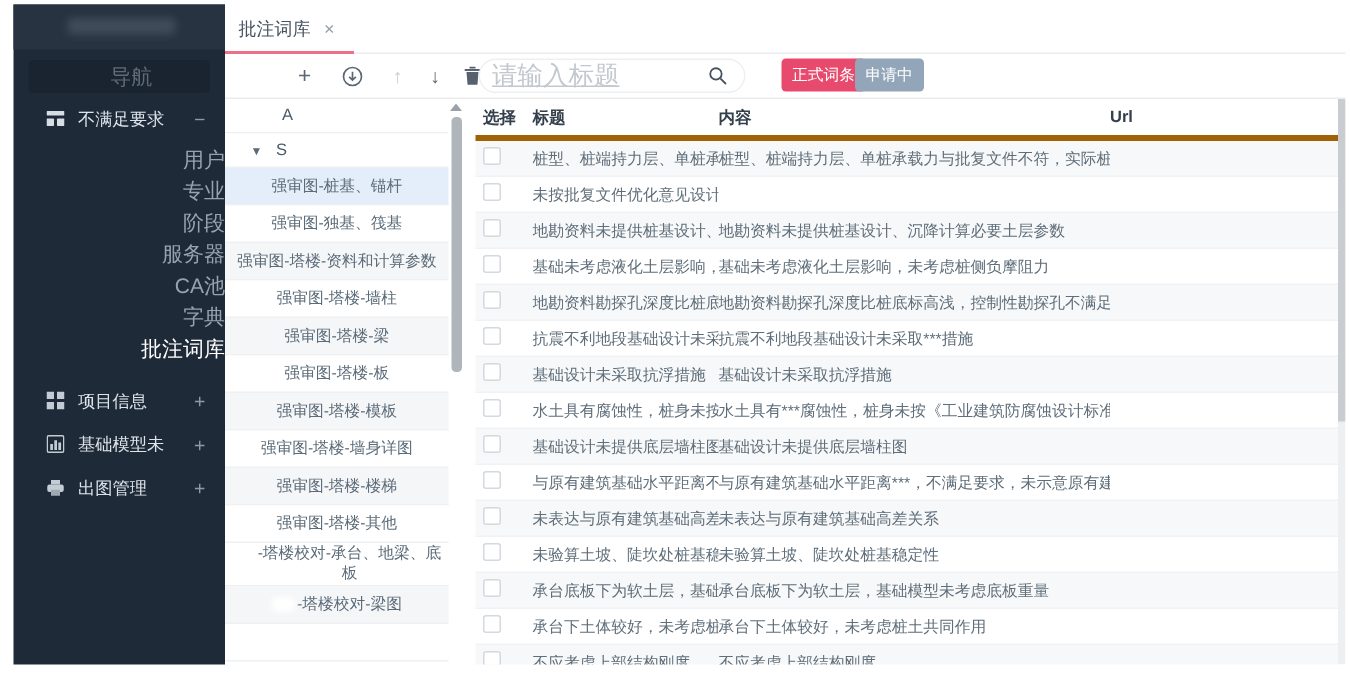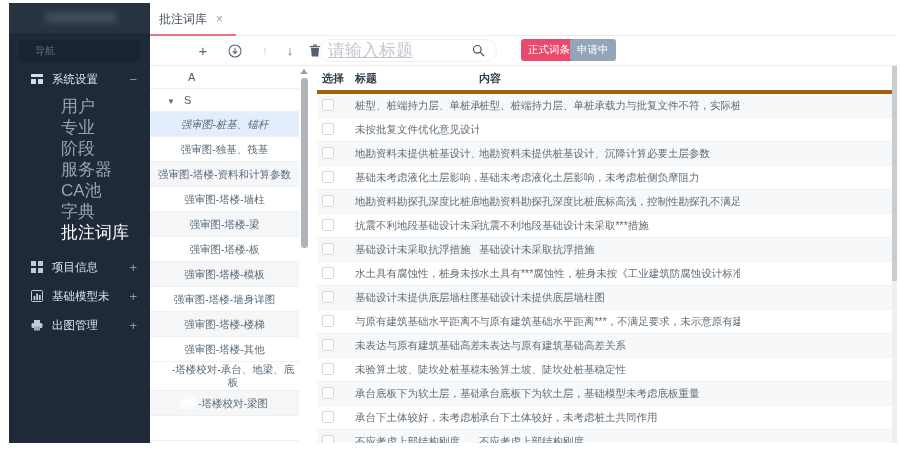--- a/index.html
+++ b/index.html
@@ -7,26 +7,26 @@
     width:900px;height:450px;background:#ffffff;overflow:hidden;position:relative;
     font-family:"Liberation Sans","DejaVu Sans",sans-serif;
     -webkit-font-smoothing:antialiased;
   }
   .app{position:absolute;inset:0;}
 
   
   .sidebar{position:absolute;left:9px;top:3px;width:141px;height:440px;background:#1e2a38;}
   .logo-area{height:30px;background:#273341;position:relative;overflow:hidden;}
   .logo-blur{position:absolute;left:36px;top:9px;width:72px;height:11px;background:#5a6674;opacity:.5;border-radius:3px;filter:blur(3px);}
-  .nav-search{margin:7px 10px 4px;height:22px;line-height:22px;border-radius:3px;background:rgba(0,0,0,0.12);color:#5f6b79;font-size:10px;padding-left:16px;}
+  .nav-search{margin:7px 10px 4px;height:22px;line-height:22px;border-radius:3px;background:rgba(0,0,0,0.12);color:#5f6b79;font-size:14px;padding-left:16px;text-align:center;}
   .menu-header{display:flex;align-items:center;height:24px;padding:0 13px 0 22px;color:#dde3ea;font-size:11.5px;margin-top:5px;cursor:pointer;}
   .mh-icon{width:12px;height:12px;margin-right:9px;flex:0 0 auto;display:flex;align-items:center;}
   .mh-toggle{margin-left:auto;color:#8f99a6;font-size:13px;line-height:1;}
   .submenu{padding:5px 0 7px;}
-  .sub-item{height:21px;line-height:21px;padding-left:52px;font-size:17px;color:#97a2af;cursor:pointer;}
+  .sub-item{height:21px;line-height:21px;padding-left:39px;font-size:14px;color:#97a2af;cursor:pointer;text-align:right;}
   .sub-item.active{color:#ffffff;}
 
   
   .main{position:absolute;left:150px;top:3px;right:3px;bottom:7px;background:#fff;}
   .tabbar{height:32px;border-bottom:1px solid #ececec;display:flex;}
   .tab{display:flex;align-items:center;padding:0 13px 0 9px;font-size:12px;color:#46525e;position:relative;cursor:pointer;}
   .tab .tab-underline{position:absolute;left:0;bottom:-1px;width:100%;height:2px;background:#ee7086;}
   .tab-close{margin-left:9px;color:#98a0a9;font-size:12px;line-height:1;}
 
   .toolbar{height:29px;border-bottom:1px solid #ececec;position:relative;}
@@ -47,21 +47,21 @@
   .content{position:absolute;top:63px;left:0;right:0;bottom:0;display:flex;overflow:hidden;}
 
   
   .catlist{width:159px;flex:0 0 auto;position:relative;overflow:hidden;}
   .cat-inner{position:absolute;inset:0;overflow:hidden;padding-right:10px;}
   .cat-group{height:22px;line-height:22px;padding-left:38px;font-size:11px;color:#4d5a66;border-bottom:1px solid #edeff1;background:#fff;}
   .cat-group .grp-arrow{display:inline-block;margin-right:6px;font-size:8px;color:#5b6b78;}
   .cat-group.g-s{padding-left:17px;}
   .cat-item{display:flex;align-items:center;justify-content:center;min-height:22px;padding:1px 4px;text-align:center;font-size:10.5px;line-height:13px;color:#5b6b78;border-bottom:1px solid #eef0f2;cursor:pointer;background:#fff;}
   .cat-item.shade{background:#f5f6f8;}
-  .cat-item.selected{background:#e4eefa;font-style:italic;}
+  .cat-item.selected{background:#e4eefa;}
   .blur-blob{display:none;width:16px;height:10px;background:#fff;filter:blur(2px);border-radius:4px;margin-right:1px;flex:0 0 auto;}
   .cat-item.blurred .blur-blob{display:inline-block;}
   .cat-scrollbar{position:absolute;right:1px;top:0;bottom:0;width:8px;}
   .cat-scroll-up{width:0;height:0;border-left:4px solid transparent;border-right:4px solid transparent;border-bottom:5px solid #9aa1a9;margin:3px auto 4px;}
   .cat-thumb{width:7px;height:170px;background:#b0b5bb;border-radius:3px;margin:0 auto;cursor:grab;}
 
   
   .tablewrap{flex:1;padding-left:8px;overflow:hidden;}
   .thead{display:flex;align-items:center;height:24px;border-bottom:4px solid #a16207;font-size:11px;font-weight:bold;color:#333f4a;}
   .c-sel{width:33px;padding-left:5px;flex:0 0 auto;}
@@ -89,21 +89,21 @@
     </div>
 
     <div class="menu-header">
       <span class="mh-icon">
         <svg width="12" height="12" viewBox="0 0 12 12">
             <rect x="0" y="1" width="12" height="3" rx="0.5" fill="#d7dde4"></rect>
             <rect x="0" y="6" width="5" height="5" rx="0.5" fill="#d7dde4"></rect>
             <rect x="7" y="6" width="5" height="5" rx="0.5" fill="#d7dde4"></rect>
           </svg>
       </span>
-      <span>系统设置</span>
+      <span>不满足要求</span>
       <span class="mh-toggle">−</span>
     </div>
 
     <div class="submenu">
         <div class="sub-item">用户</div>
         <div class="sub-item">专业</div>
         <div class="sub-item">阶段</div>
         <div class="sub-item">服务器</div>
         <div class="sub-item">CA池</div>
         <div class="sub-item">字典</div>
@@ -259,20 +259,21 @@
           <div class="cat-scroll-up"></div>
           <div class="cat-thumb"></div>
         </div>
       </div>
 
       <div class="tablewrap">
         <div class="thead">
           <div class="c-sel">选择</div>
           <div class="c-title">标题</div>
           <div class="c-content">内容</div>
+          <div class="c-url">Url</div>
         </div>
         <div>
             <div class="trow shade">
     <div class="c-sel"><span class="checkbox"></span></div>
     <div class="c-title">桩型、桩端持力层、单桩承载力与...</div>
     <div class="c-content">桩型、桩端持力层、单桩承载力与批复文件不符，实际桩型、桩端持...</div>
     <div class="c-url"></div>
   </div>
             <div class="trow">
     <div class="c-sel"><span class="checkbox"></span></div>

